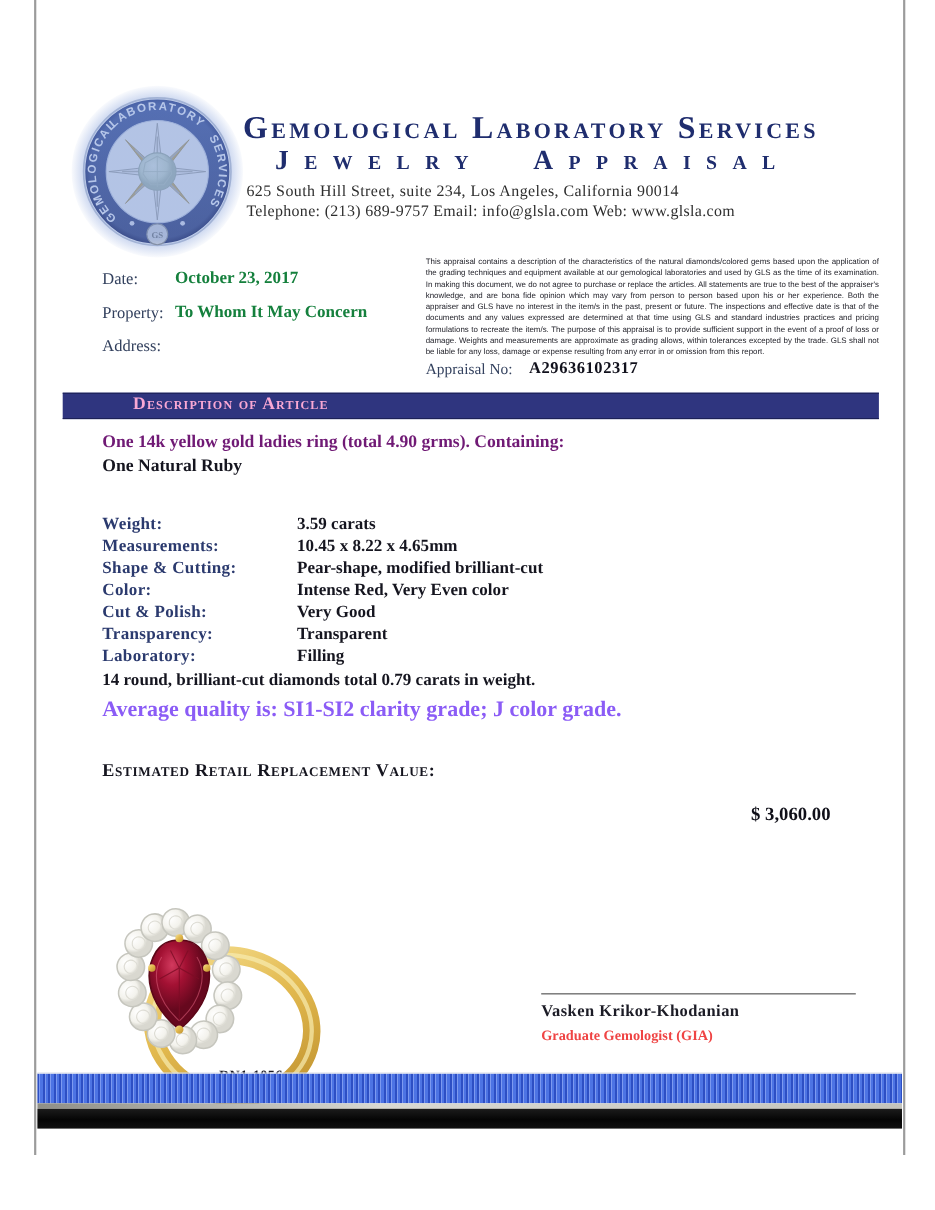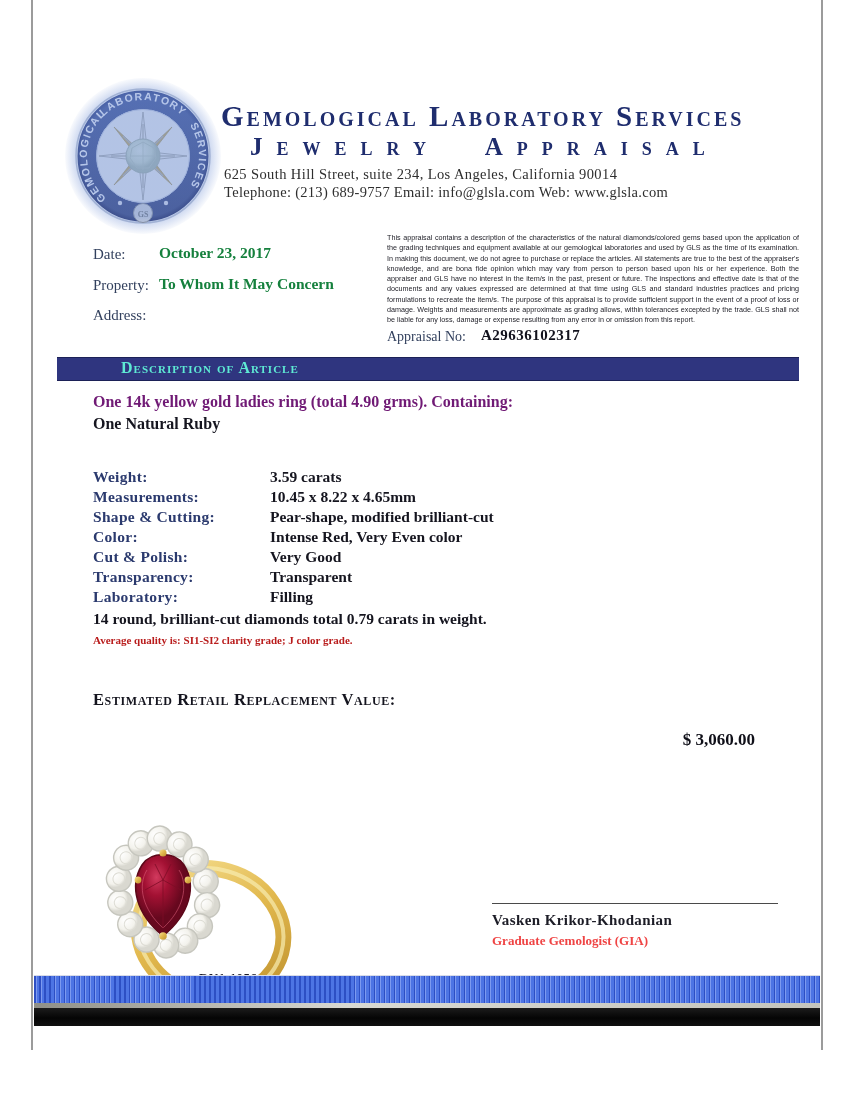--- a/index.html
+++ b/index.html
@@ -21,30 +21,30 @@
   .meta-label{position:absolute;left:60px;font-size:15px;color:#33415e;}
   .meta-value{position:absolute;left:126px;font-size:15.5px;font-weight:bold;color:#15803d;white-space:nowrap;}
   .disclaimer{position:absolute;left:354px;top:233px;width:412px;font-family:"Liberation Sans","DejaVu Sans",sans-serif;
               font-size:7.2px;line-height:10.3px;text-align:justify;color:#23232b;}
   .appr-label{position:absolute;left:354px;top:329px;font-size:14px;color:#33415e;}
   .appr-no{position:absolute;left:448px;top:327px;font-size:15px;font-weight:bold;color:#11111c;letter-spacing:.5px;}
   
   .section-bar{position:absolute;left:24px;top:357px;width:742px;height:22px;background:#2f357f;
                border-top:1.5px solid #1c2157;border-bottom:1.5px solid #1c2157;}
   .section-bar span{display:block;margin:1px 0 0 64px;font-variant:small-caps;font-weight:bold;
-                    font-size:16px;letter-spacing:1px;color:#5eead4;}
+                    font-size:16px;letter-spacing:1px;color:#f9a8d4;}
   
   .intro1{position:absolute;left:60px;top:393px;font-size:16px;font-weight:bold;color:#701a75;white-space:nowrap;}
   .intro2{position:absolute;left:60px;top:415px;font-size:16px;font-weight:bold;color:#15151f;}
   .attrs{position:absolute;left:60px;top:468px;width:560px;text-align:center;}
   .attr-row{height:20px;position:relative;}
   .attr-label{position:absolute;left:0;font-size:15.5px;font-weight:bold;color:#2b3a6e;letter-spacing:.3px;}
   .attr-value{position:absolute;left:177px;font-size:15.5px;font-weight:bold;color:#15151f;white-space:nowrap;}
   .dia1{position:absolute;left:60px;top:610px;font-size:15.5px;font-weight:bold;color:#15151f;white-space:nowrap;}
-  .dia2{position:absolute;left:60px;top:634px;font-size:11px;font-weight:bold;color:#b91c1c;white-space:nowrap;}
+  .dia2{position:absolute;left:60px;top:634px;font-size:20px;font-weight:bold;color:#8b5cf6;white-space:nowrap;}
   .val-label{position:absolute;left:60px;top:690px;font-variant:small-caps;font-weight:bold;
              font-size:16.5px;letter-spacing:.6px;color:#15151f;}
   .val-amount{position:absolute;right:66px;top:730px;font-size:17px;font-weight:bold;color:#0f0f18;}
   
   .ring-art{position:absolute;left:26px;top:820px;width:290px;height:185px;}
   .photo-ref{position:absolute;left:166px;top:970px;font-size:13px;font-weight:bold;color:#1c1c26;letter-spacing:.3px;}
   .sig-line{position:absolute;left:459px;top:903px;width:286px;border-top:1.6px solid #4a4a4a;}
   .sig-name{position:absolute;left:459px;top:912px;font-size:15px;font-weight:bold;color:#1c1c26;letter-spacing:.4px;}
   .sig-title{position:absolute;left:459px;top:933px;font-size:13px;font-weight:bold;color:#ef4444;}
   

